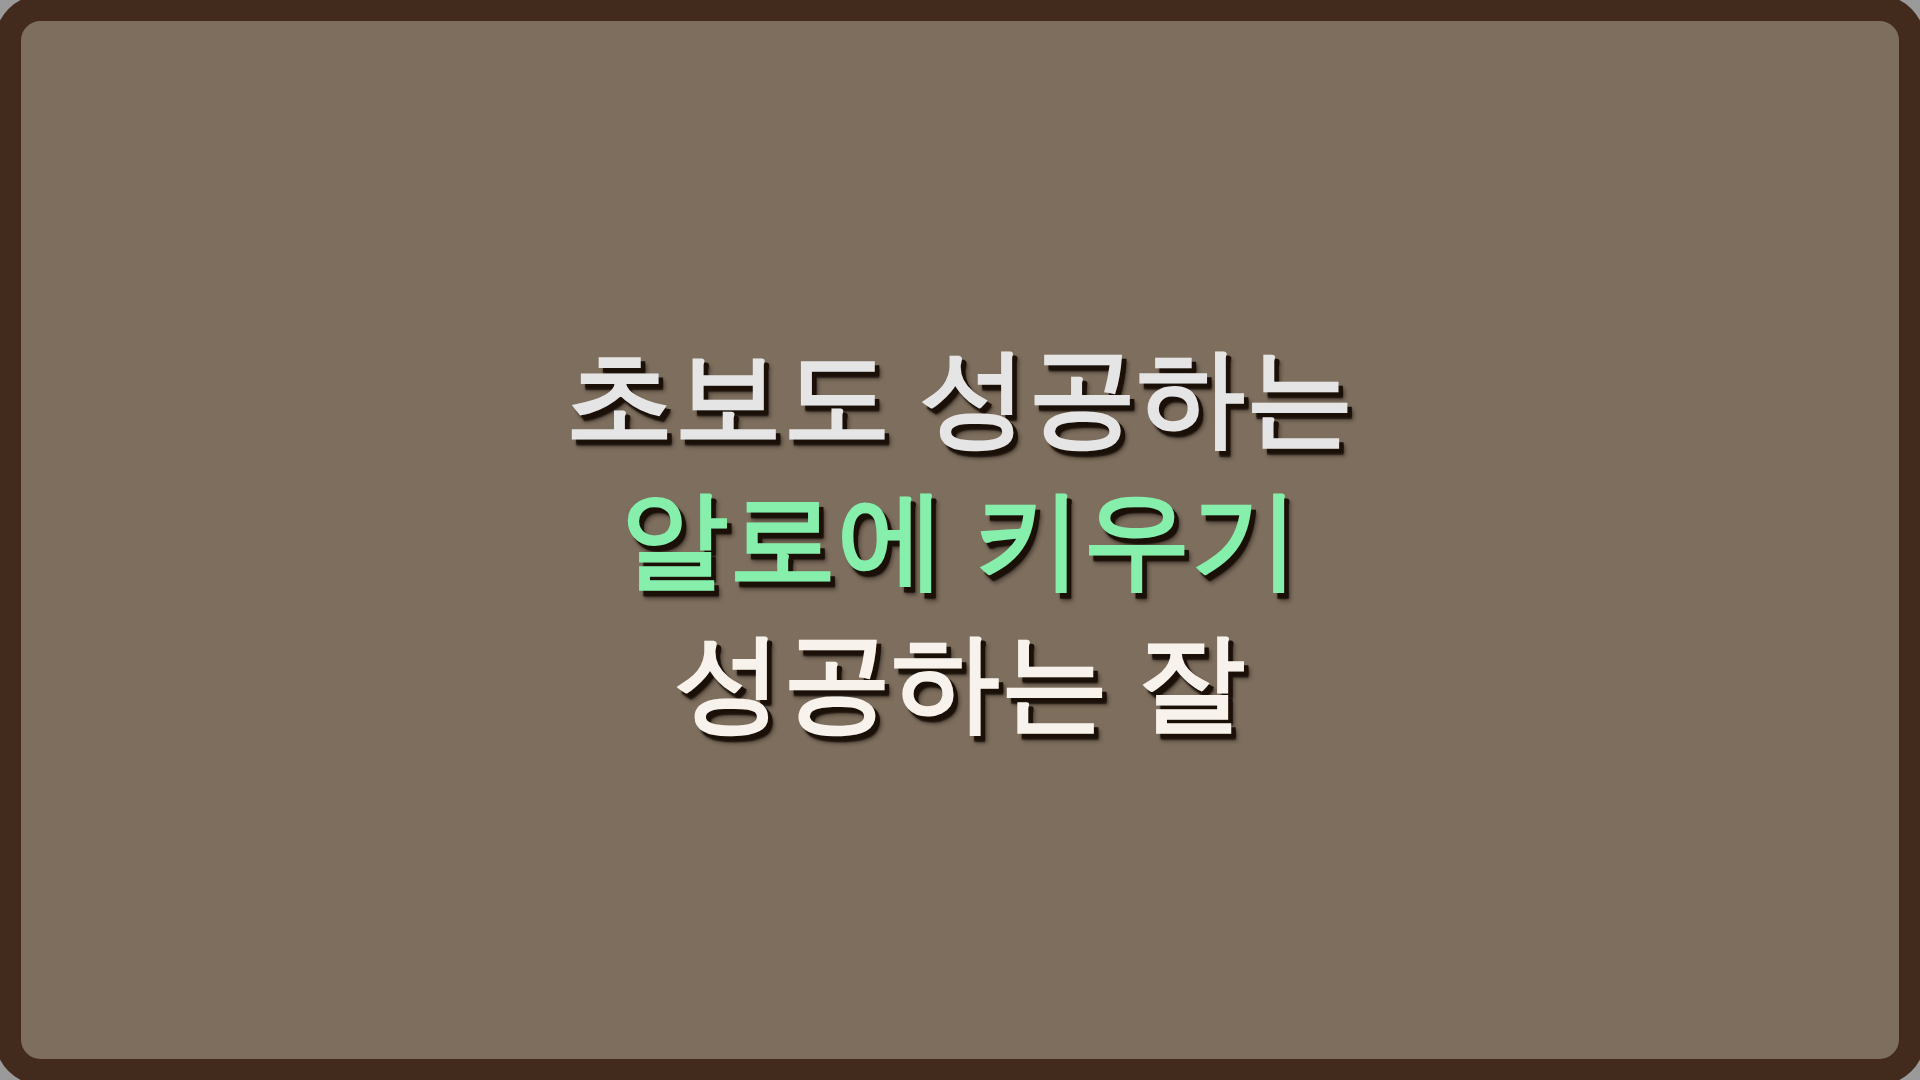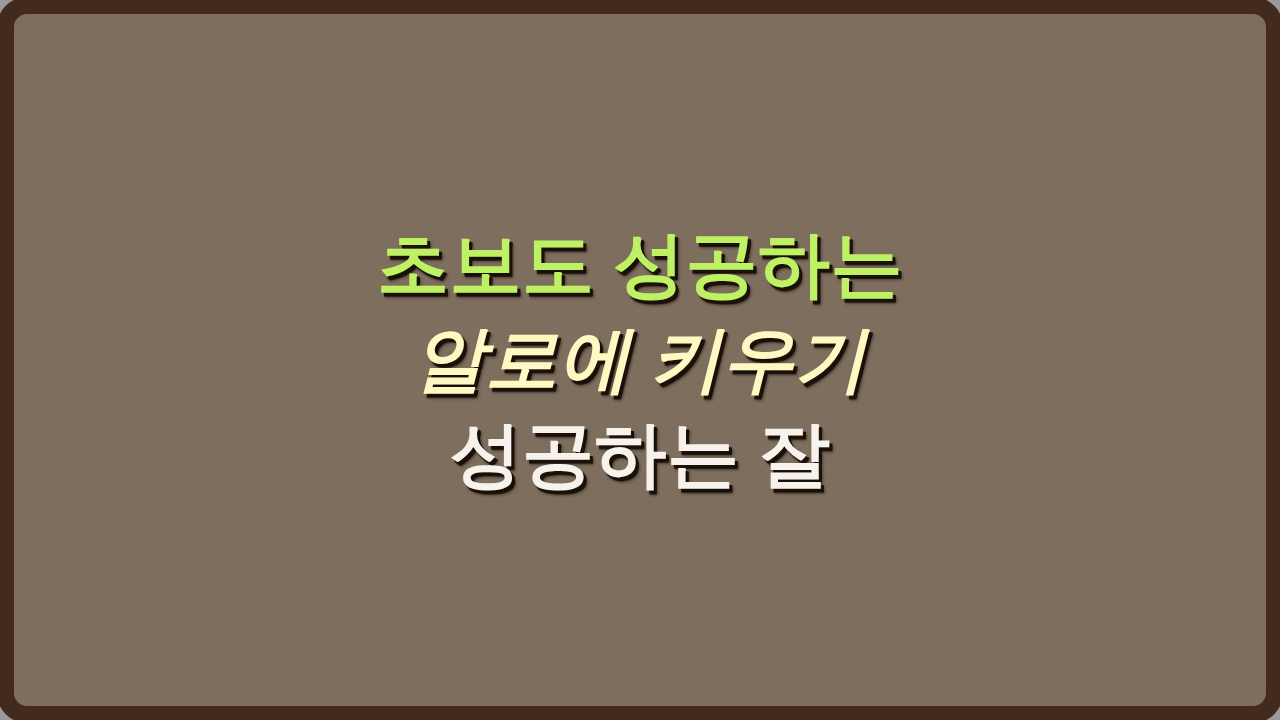--- a/index.html
+++ b/index.html
@@ -67,23 +67,23 @@
 </style>
 </head>
 <body style="background: rgb(154, 154, 154);">
 
 <div id="stage" style="background: rgb(154, 154, 154);">
 
   <div id="card" style="background: rgb(125, 110, 93); border-color: rgb(66, 43, 28); border-width: 17px; border-radius: 30px;">
 
     <div id="headline">
 
-      <span class="headline-line" style="color: #bef264; font-size: 72px; text-align: center;">초보도 성공하는</span>
+      <span class="headline-line" style="color: #e5e5e5; font-size: 72px; text-align: center;">초보도 성공하는</span>
 
-      <span class="headline-line" style="color: #fef9c3; font-size: 72px; font-style: italic;">알로에 키우기</span>
+      <span class="headline-line" style="color: #86efac; font-size: 72px;">알로에 키우기</span>
 
       <span class="headline-line" style="color: rgb(247, 243, 236); font-size: 72px;">성공하는 잘</span>
 
     </div>
 
   </div>
 
 </div>
 
 </body></html>

